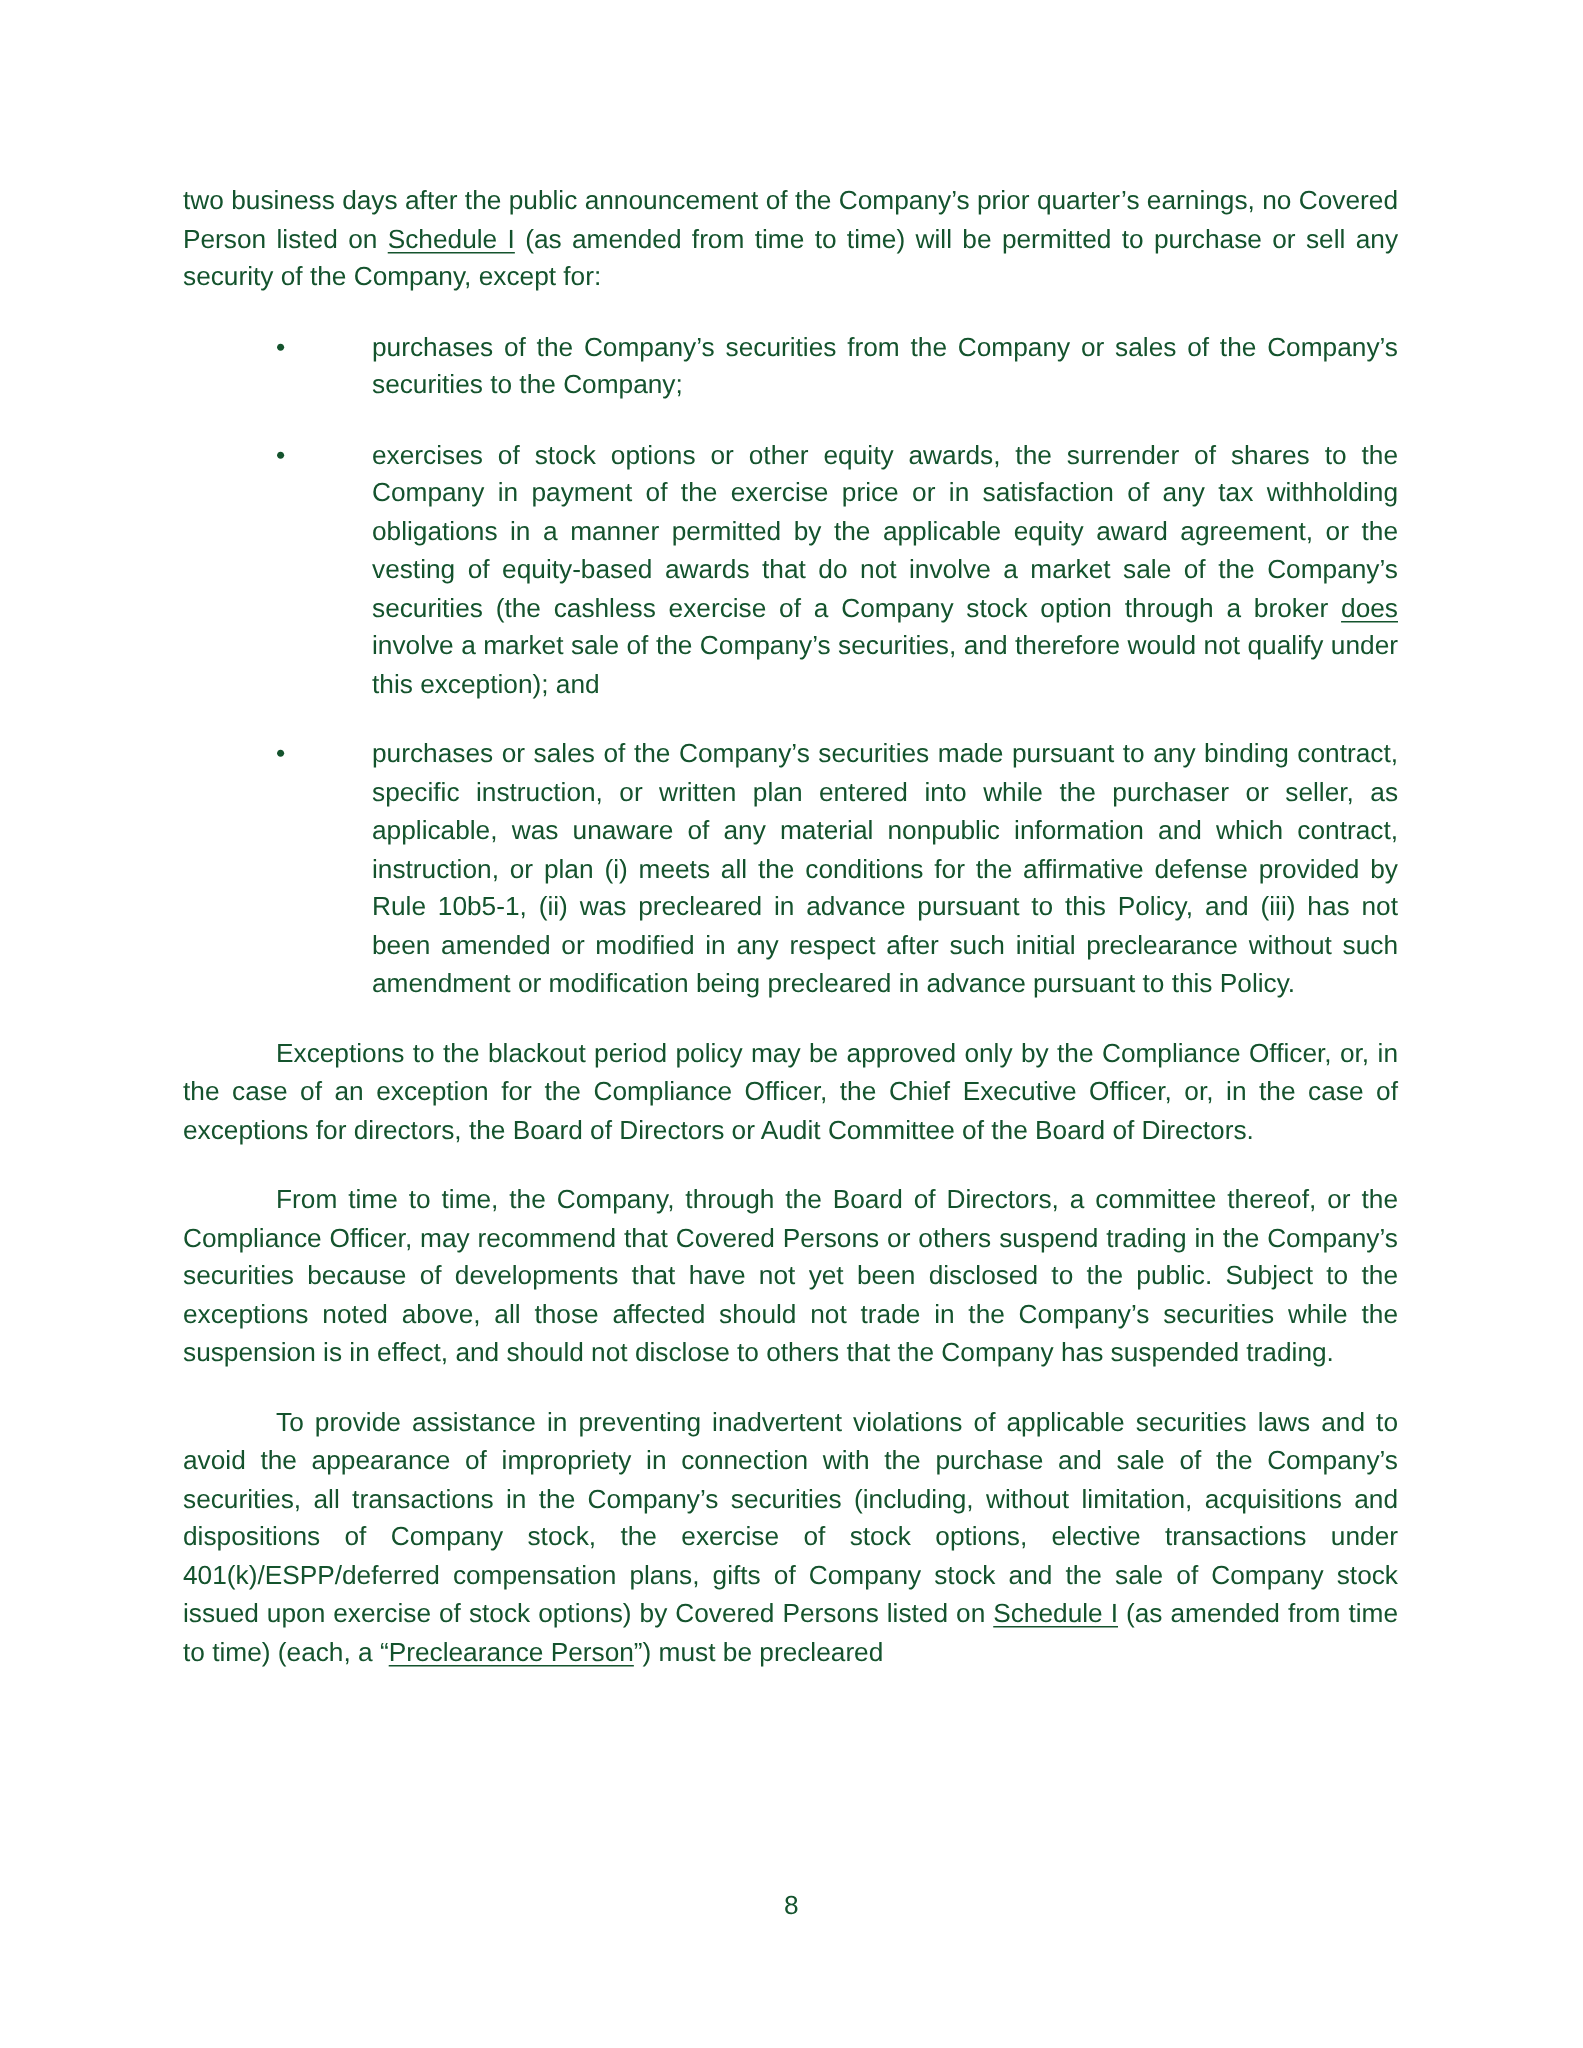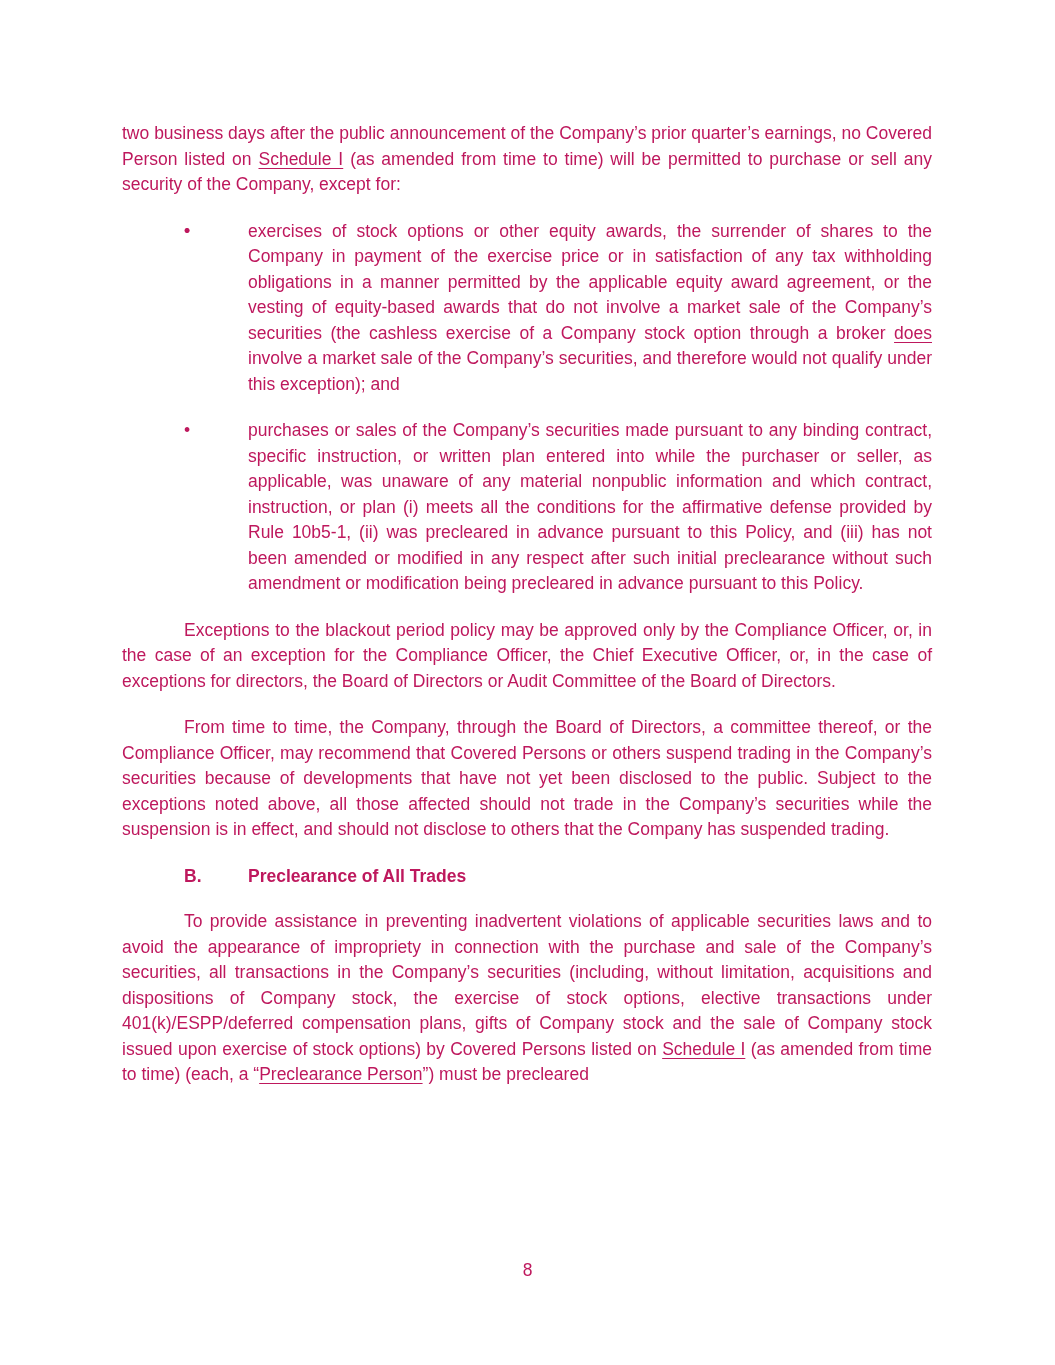--- a/index.html
+++ b/index.html
@@ -7,21 +7,21 @@
     padding: 0;
     background: #ffffff;
   }
   .page {
     position: relative;
     width: 1055px;
     height: 1365px;
     background: #ffffff;
     overflow: hidden;
     font-family: "Liberation Sans", sans-serif;
-    color: #be185d;
+    color: #14532d;
   }
   .content {
     position: absolute;
     left: 122px;
     top: 121px;
     width: 810px;
     font-size: 17.5px;
     line-height: 25.5px;
     text-align: justify;
   }
@@ -71,37 +71,37 @@
 </head>
 <body>
 
 <div class="page">
   <div class="content">
 
     <p class="para"><span>two business days after the public announcement of the Company’s prior quarter’s earnings, no Covered Person listed on </span><span class="u">Schedule I</span><span> (as amended from time to time) will be permitted to purchase or sell any security of the Company, except for:</span></p>
 
     <div class="bullet-row">
       <span class="bullet-marker">•</span>
+      <span>purchases of the Company’s securities from the Company or sales of the Company’s securities to the Company;</span>
     </div>
 
     <div class="bullet-row">
       <span class="bullet-marker">•</span>
       <span>exercises of stock options or other equity awards, the surrender of shares to the Company in payment of the exercise price or in satisfaction of any tax withholding obligations in a manner permitted by the applicable equity award agreement, or the vesting of equity-based awards that do not involve a market sale of the Company’s securities (the cashless exercise of a Company stock option through a broker </span><span class="u">does</span><span> involve a market sale of the Company’s securities, and therefore would not qualify under this exception); and</span>
     </div>
 
     <div class="bullet-row">
       <span class="bullet-marker">•</span>
       <span>purchases or sales of the Company’s securities made pursuant to any binding contract, specific instruction, or written plan entered into while the purchaser or seller, as applicable, was unaware of any material nonpublic information and which contract, instruction, or plan (i) meets all the conditions for the affirmative defense provided by Rule 10b5-1, (ii) was precleared in advance pursuant to this Policy, and (iii) has not been amended or modified in any respect after such initial preclearance without such amendment or modification being precleared in advance pursuant to this Policy.</span>
     </div>
 
     <p class="para indent-first"><span>Exceptions to the blackout period policy may be approved only by the Compliance Officer, or, in the case of an exception for the Compliance Officer, the Chief Executive Officer, or, in the case of exceptions for directors, the Board of Directors or Audit Committee of the Board of Directors.</span></p>
 
     <p class="para indent-first"><span>From time to time, the Company, through the Board of Directors, a committee thereof, or the Compliance Officer, may recommend that Covered Persons or others suspend trading in the Company’s securities because of developments that have not yet been disclosed to the public.  Subject to the exceptions noted above, all those affected should not trade in the Company’s securities while the suspension is in effect, and should not disclose to others that the Company has suspended trading.</span></p>
 
-    <p class="para heading-row"><span class="heading-letter">B.</span><span>Preclearance of All Trades</span></p>
 
     <p class="para indent-first"><span>To provide assistance in preventing inadvertent violations of applicable securities laws and to avoid the appearance of impropriety in connection with the purchase and sale of the Company’s securities, all transactions in the Company’s securities (including, without limitation, acquisitions and dispositions of Company stock, the exercise of stock options, elective transactions under 401(k)/ESPP/deferred compensation plans, gifts of Company stock and the sale of Company stock issued upon exercise of stock options) by Covered Persons listed on </span><span class="u">Schedule I</span><span> (as amended from time to time) (each, a “</span><span class="u">Preclearance Person</span><span>”) must be precleared</span></p>
 
   </div>
 
   <div class="footer">
     <span>8</span>
   </div>
 </div>
 

